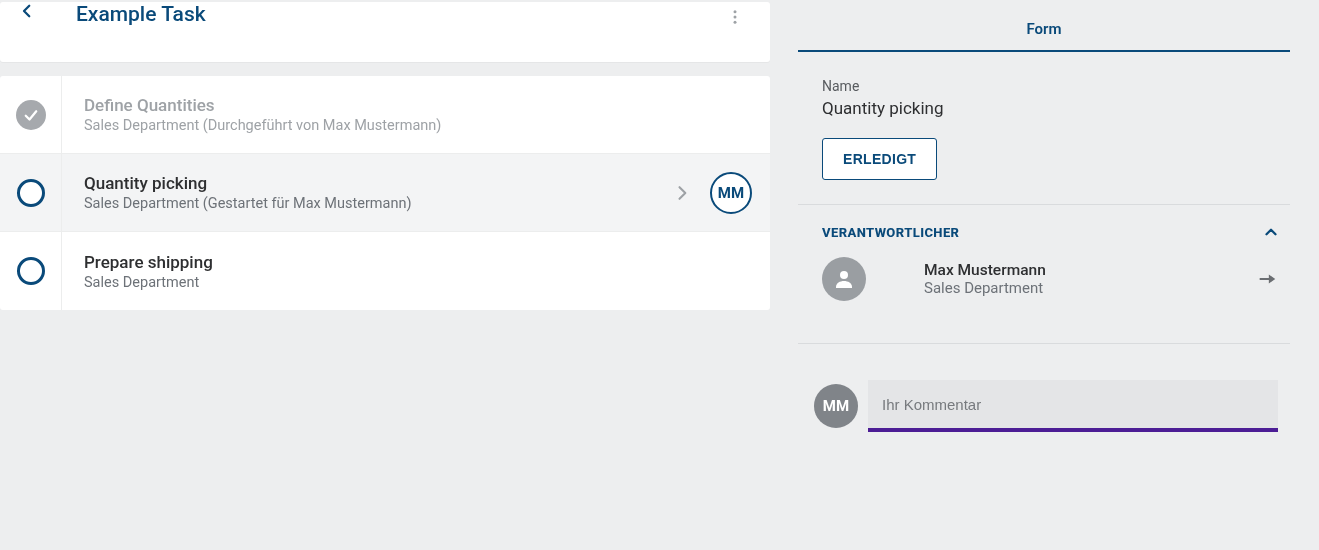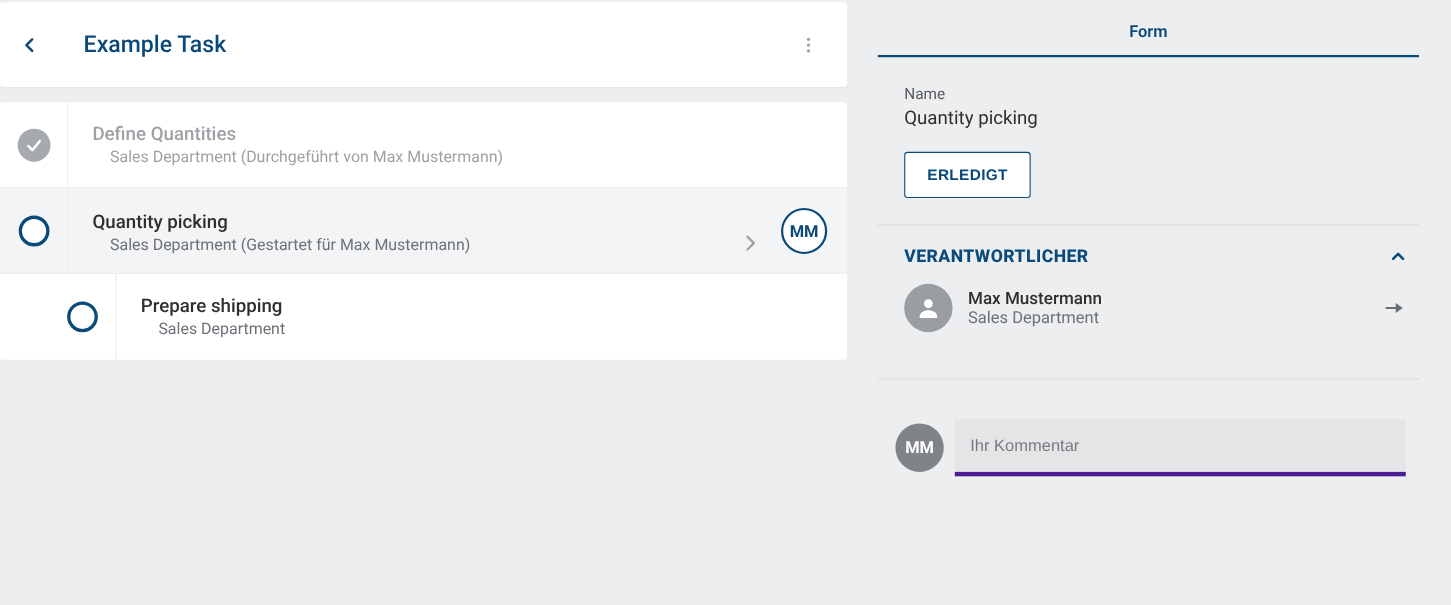--- a/index.html
+++ b/index.html
@@ -24,23 +24,22 @@
     display: flex;
   }
   
   .left {
     width: 770px;
     padding-top: 0;
   }
   .task-header {
     background: #fff;
     border-radius: 3px;
-    height: 77px;
-    display: flex;
-    align-items: center;
+    height: 60px;
+    display: flex;
     padding: 0 20px 0 18px;
     margin: 2px 0 14px 0;
     box-shadow: 0 1px 0 rgba(0,0,0,0.03);
   }
   .back-icon svg { display:block; }
   .task-title {
     color: var(--blue);
     font-size: 21px;
     font-weight: 500;
     margin-left: 40px;
@@ -53,21 +52,21 @@
     background: #fff;
     border-radius: 3px;
     overflow: hidden;
   }
   .task-row {
     display: flex;
     align-items: center;
     min-height: 78px;
     border-bottom: 1px solid #eceded;
   }
-  .task-row:last-child { border-bottom: none; padding-left: 44px; }
+  .task-row:last-child { border-bottom: none; }
   .task-row.selected { background: #f3f4f5; }
   .status-col {
     width: 62px;
     display: flex;
     align-items: center;
     justify-content: center;
     align-self: stretch;
     border-right: 1px solid #eceded;
   }
   .status-done {
@@ -77,35 +76,34 @@
   .status-done svg { display:block; }
   .status-open {
     width: 28px; height: 28px; border-radius: 50%;
     border: 3px solid var(--blue);
     background: #fff;
   }
   .task-content {
     flex: 1;
     padding: 16px 18px 16px 22px;
     display: flex;
-    align-items: flex-end;
+    align-items: center;
   }
   .task-texts { flex:1; }
   .task-name {
     font-size: 17px;
     font-weight: 500;
     color: var(--text);
     margin-bottom: 2px;
   }
   .task-row.done .task-name,
   .task-row.done .task-sub { color: var(--grey-text); }
   .task-sub {
     font-size: 14.5px;
     color: var(--muted);
-    margin-left: 16px;
   }
   .chevron { color: #9ea2a6; margin-right: 18px; }
   .chevron svg { display:block; }
   .avatar-outline {
     width: 42px; height: 42px; border-radius: 50%;
     border: 2px solid var(--blue);
     display:flex; align-items:center; justify-content:center;
     color: var(--blue); font-weight:700; font-size:15px;
     background:#fff;
   }
@@ -160,40 +158,40 @@
   }
   .section-header {
     display:flex;
     align-items:center;
     padding: 0 10px 0 24px;
   }
   .section-title {
     flex:1;
     color: var(--blue);
     font-weight:800;
-    font-size:16px;
+    font-size:13px;
     letter-spacing: .4px;
   }
   .chev-up { color: var(--blue); }
   .chev-up svg { display:block; }
 
   .resp-row {
     display:flex;
     align-items:center;
     padding: 16px 10px 0 4px;
     margin-left: 20px;
   }
   .avatar-grey {
     width: 44px; height:44px; border-radius:50%;
     background:#9a9ea2;
     display:flex; align-items:center; justify-content:center;
     margin-right: 14px;
   }
   .avatar-grey svg { display:block; }
-  .resp-texts { flex:1; }
+  .resp-texts { flex:1;margin-left:44px; }
   .resp-name { font-size:15.5px; color: var(--text); font-weight:500; }
   .resp-dept { font-size:15px; color: var(--muted); }
   .arrow-right { color:#6b6e72; margin-right: 2px; }
   .arrow-right svg { display:block; }
 
   .comment-row {
     display:flex;
     align-items:center;
     padding-left: 0px;
     margin: 18px 12px 0 16px;

